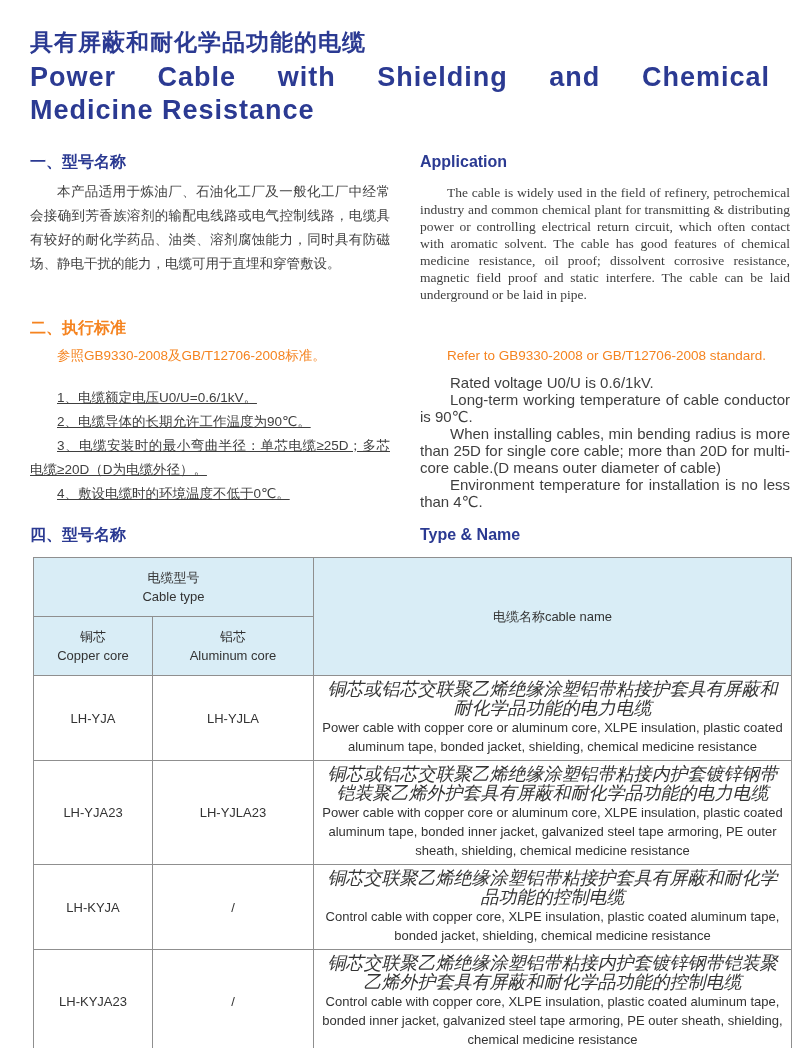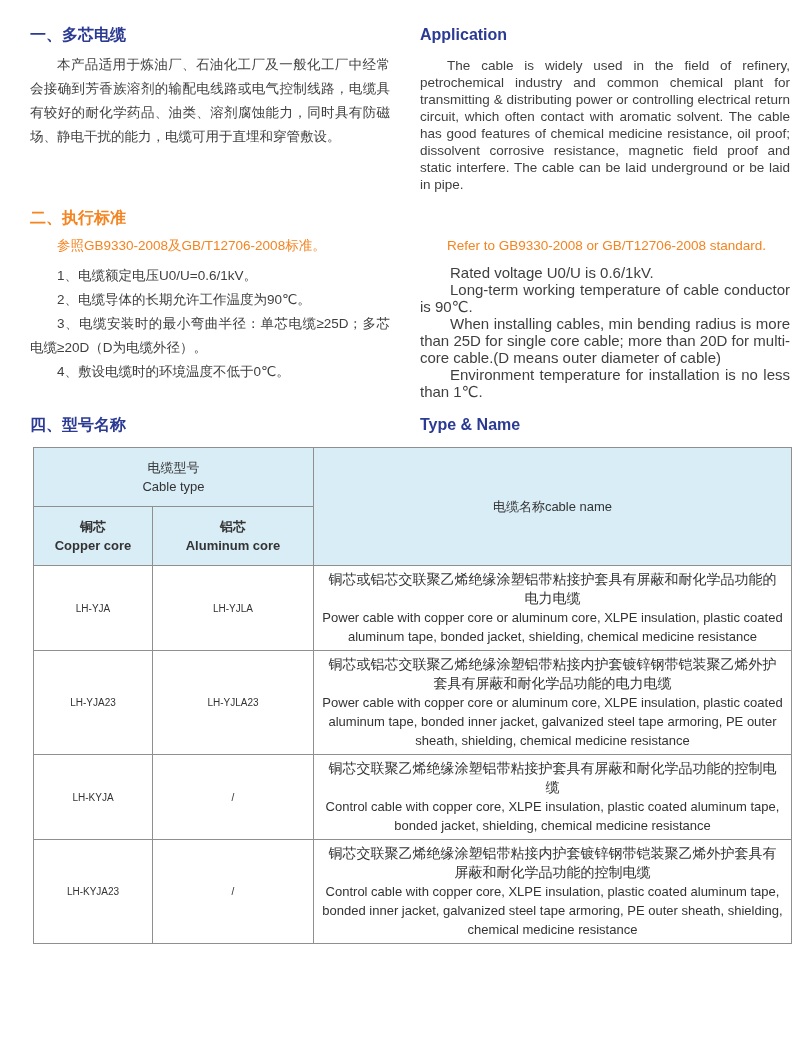--- a/index.html
+++ b/index.html
@@ -53,25 +53,26 @@
     text-align:justify;
     text-indent:2em;
     margin-top:8px;
   }
   .para-en{
     font-size:13.5px;
     line-height:17px;
     text-align:justify;
     text-indent:2em;
     margin-top:12px;
+    font-family:Liberation Serif, serif;
   }
   .std-line{font-size:13.5px;text-indent:2em;margin-top:8px;color:var(--orange);line-height:20px;}
   .mt-sec{margin-top:14px;}
   .work-zh p{font-size:13.5px;line-height:24px;text-indent:2em;text-align:justify;}
-  .work-zh{margin-top:8px;}
+  .work-zh{margin-top:20px;text-decoration:underline;}
   .work-en{margin-top:8px;}
   .work-en p{font-size:15px;line-height:17px;text-indent:2em;text-align:justify;}
   
   .type-table{
     margin:12px 30px 0 33px;
     border-collapse:collapse;
     table-layout:fixed;
     width:758px;
     color:#333;
   }
@@ -81,39 +82,46 @@
     text-align:center;
     padding:10px 6px;
     font-weight:normal;
   }
   .type-table th{background:var(--hdr-bg);font-size:13px;line-height:19px;}
   .col-copper{width:119px;}
   .col-alu{width:161px;}
   .col-name{width:478px;}
   .th-two-line span{display:block;}
   tr.hr1 th{height:38px;}
-  tr.hr2 th{height:40px;font-weight:bold;}
-  td.code{font-size:10px;}
+  tr.hr2 th{height:40px;}
+  td.code{font-size:13px;}
   td.name-cell{padding:4px 8px;}
-  .name-zh{font-size:14px;line-height:19px;}
+  .name-zh{font-size:18px;line-height:19px;font-style:italic;}
   .name-en{font-size:13px;line-height:19px;}
   tr.r1 td{height:73px;}
   tr.r2 td{height:94px;text-align:center;}
   tr.r3 td{height:61px;}
   tr.r4 td{height:90px;}
 </style>
 </head>
 <body>
 
 <div class="page">
 
+  <header class="titles">
+    <div class="title-zh">具有屏蔽和耐化学品功能的电缆</div>
+    <div class="title-en">
+      <div class="l1">Power Cable with Shielding and Chemical</div>
+      <div class="l2">Medicine Resistance</div>
+    </div>
+  </header>
 
   <main class="cols">
 
-    <div class="h2">一、多芯电缆</div>
+    <div class="h2">一、型号名称</div>
     <div class="h2">Application</div>
 
     <p class="para-zh">本产品适用于炼油厂、石油化工厂及一般化工厂中经常会接确到芳香族溶剂的输配电线路或电气控制线路，电缆具有较好的耐化学药品、油类、溶剂腐蚀能力，同时具有防磁场、静电干扰的能力，电缆可用于直埋和穿管敷设。</p>
     <p class="para-en">The cable is widely used in the field of refinery, petrochemical industry and common chemical plant for transmitting &amp; distributing power or controlling electrical return circuit, which often contact with aromatic solvent. The cable has good features of chemical medicine resistance, oil proof; dissolvent corrosive resistance, magnetic field proof and static interfere. The cable can be laid underground or be laid in pipe.</p>
 
     <div class="h2 orange mt-sec">二、执行标准</div>
     <div></div>
 
     <p class="std-line">参照GB9330-2008及GB/T12706-2008标准。</p>
     <p class="std-line">Refer to GB9330-2008 or GB/T12706-2008 standard.</p>
@@ -122,21 +130,21 @@
     <div class="work-zh">
       <p>1、电缆额定电压U0/U=0.6/1kV。</p>
       <p>2、电缆导体的长期允许工作温度为90℃。</p>
       <p>3、电缆安装时的最小弯曲半径：单芯电缆≥25D；多芯电缆≥20D（D为电缆外径）。</p>
       <p>4、敷设电缆时的环境温度不低于0℃。</p>
     </div>
     <div class="work-en">
       <p>Rated voltage U0/U is 0.6/1kV.</p>
       <p>Long-term working temperature of cable conductor is 90℃.</p>
       <p>When installing cables, min bending radius is more than 25D for single core cable; more than 20D for multi-core cable.(D means outer diameter of cable)</p>
-      <p>Environment temperature for installation is no less than 1℃.</p>
+      <p>Environment temperature for installation is no less than 4℃.</p>
     </div>
 
     <div class="h2 mt-sec">四、型号名称</div>
     <div class="h2 mt-sec">Type &amp; Name</div>
 
   </main>
 
   <table class="type-table">
     <colgroup>
       <col class="col-copper">

